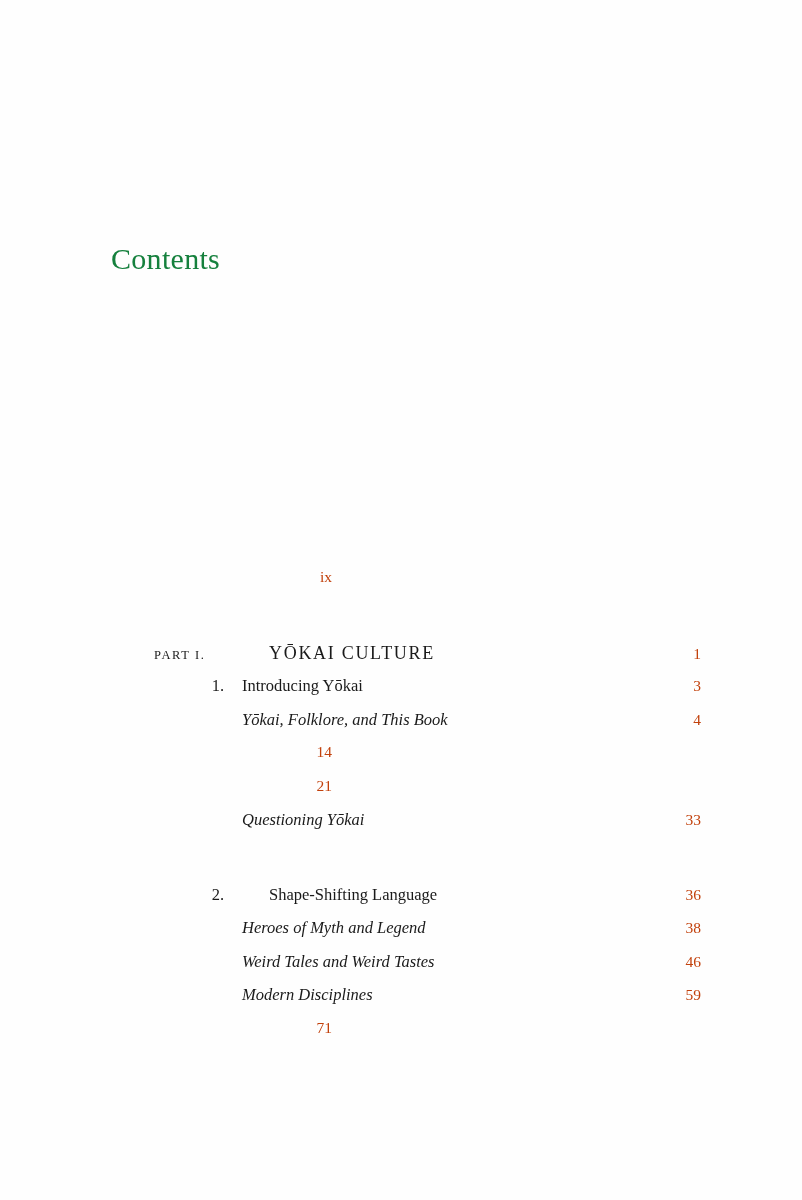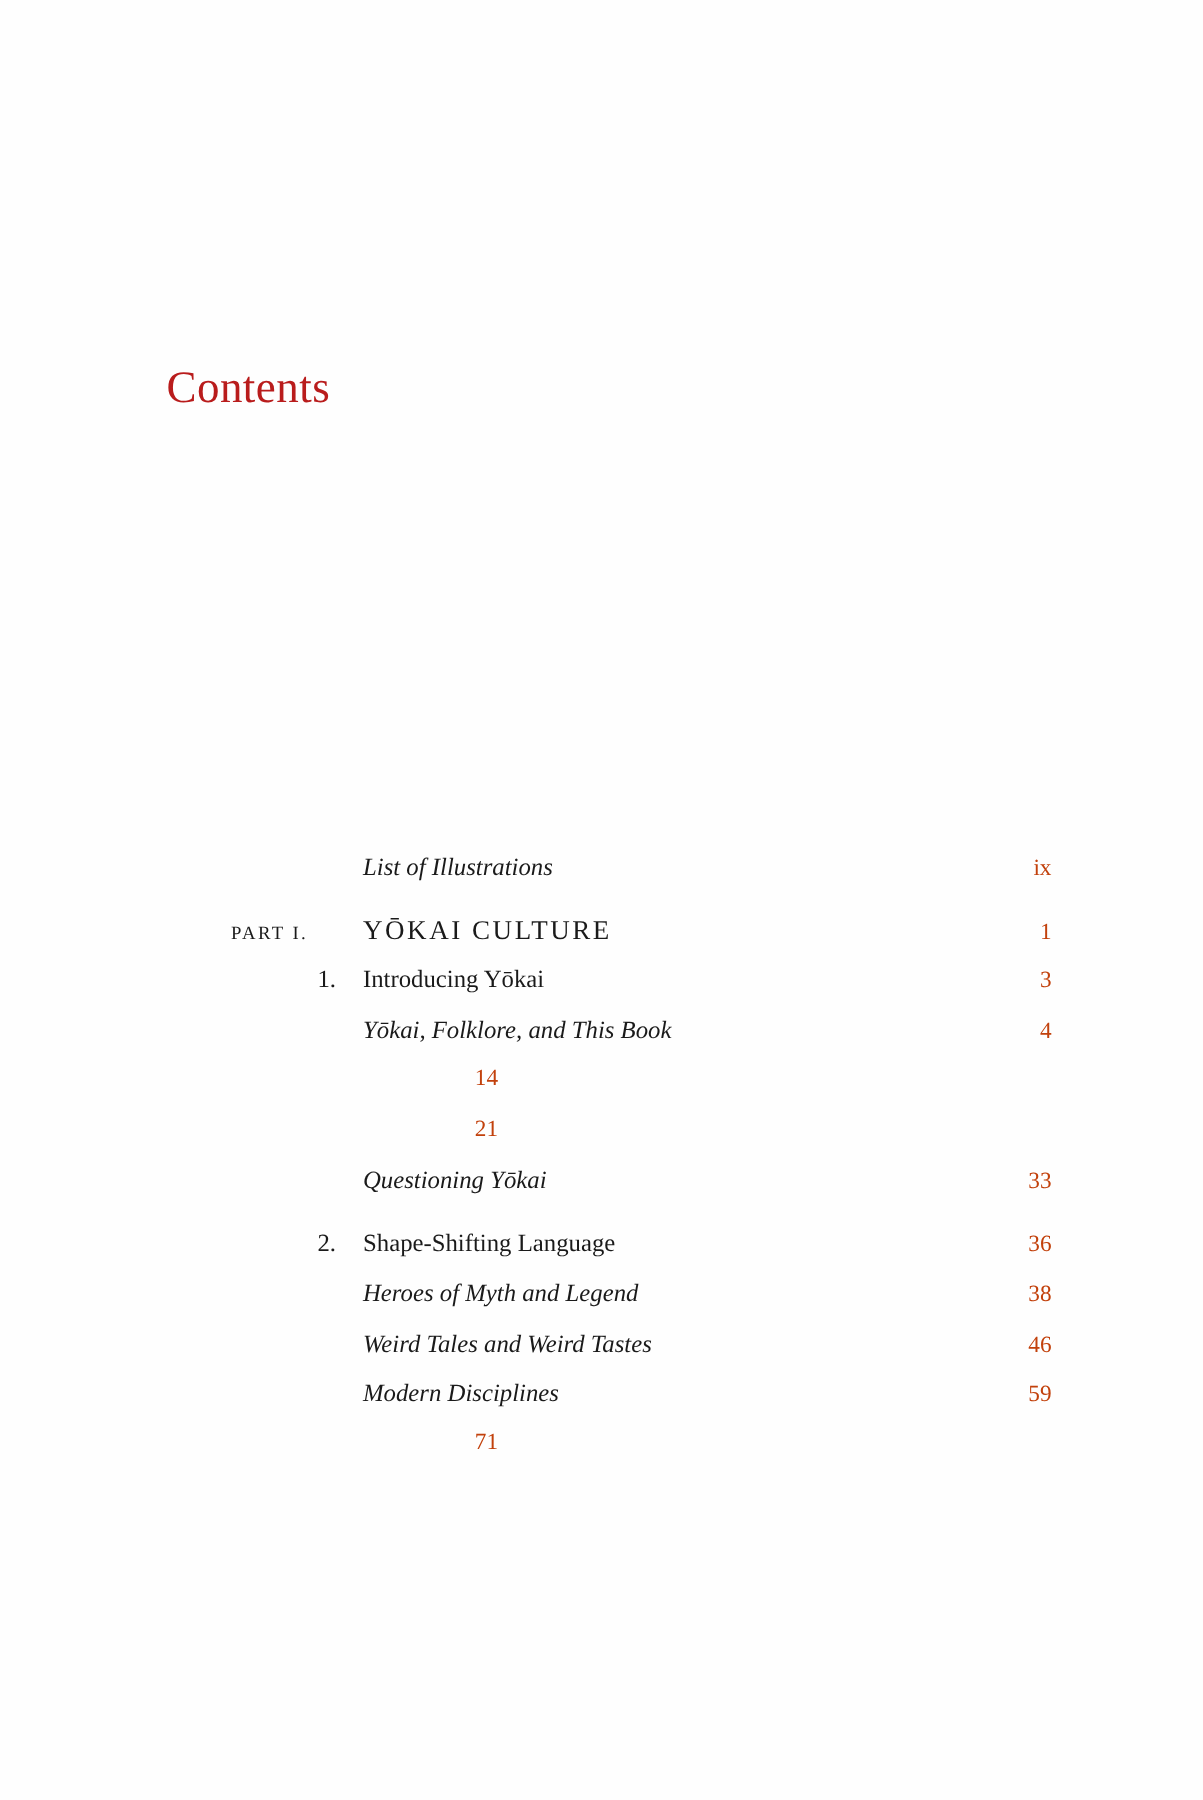--- a/index.html
+++ b/index.html
@@ -20,21 +20,21 @@
     inset: 0;
     background: #fefefe;
   }
   .page-title {
     position: absolute;
     left: 111px;
     top: 222px;
     font-size: 30px;
     font-weight: 400;
     letter-spacing: 0.3px;
-    color: #b91c1c;
+    color: #15803d;
     font-family: "Liberation Serif", serif;
   }
   .toc {
     position: absolute;
     left: 111px;
     top: 568px;
     width: 590px;
   }
   .toc-row {
     display: flex;
@@ -76,34 +76,33 @@
     color: #c2410c;
   }
   .italic { font-style: italic; }
   .roman { font-style: normal; }
   .smallcaps {
     font-variant: small-caps;
     text-transform: uppercase;
     font-size: 18px;
     letter-spacing: 1.7px;
   }
-  .gap-before { margin-top: 8px; }
+  .gap-before { margin-top: 41px; gap: 27px; }
 </style>
 </head>
 <body>
 
 <div class="page">
 
   <h1 class="page-title">Contents</h1>
 
   <div class="toc">
 
     <div class="toc-row">
       <span class="col-part"></span>
-      <span class="col-label italic">List of Illustrations</span>
       <span class="col-page">ix</span>
     </div>
 
 
 
     <div class="toc-row gap-before">
       <span class="col-part">Part I.</span>
       <span class="col-label smallcaps">Yōkai Culture</span>
       <span class="col-page">1</span>
     </div>

